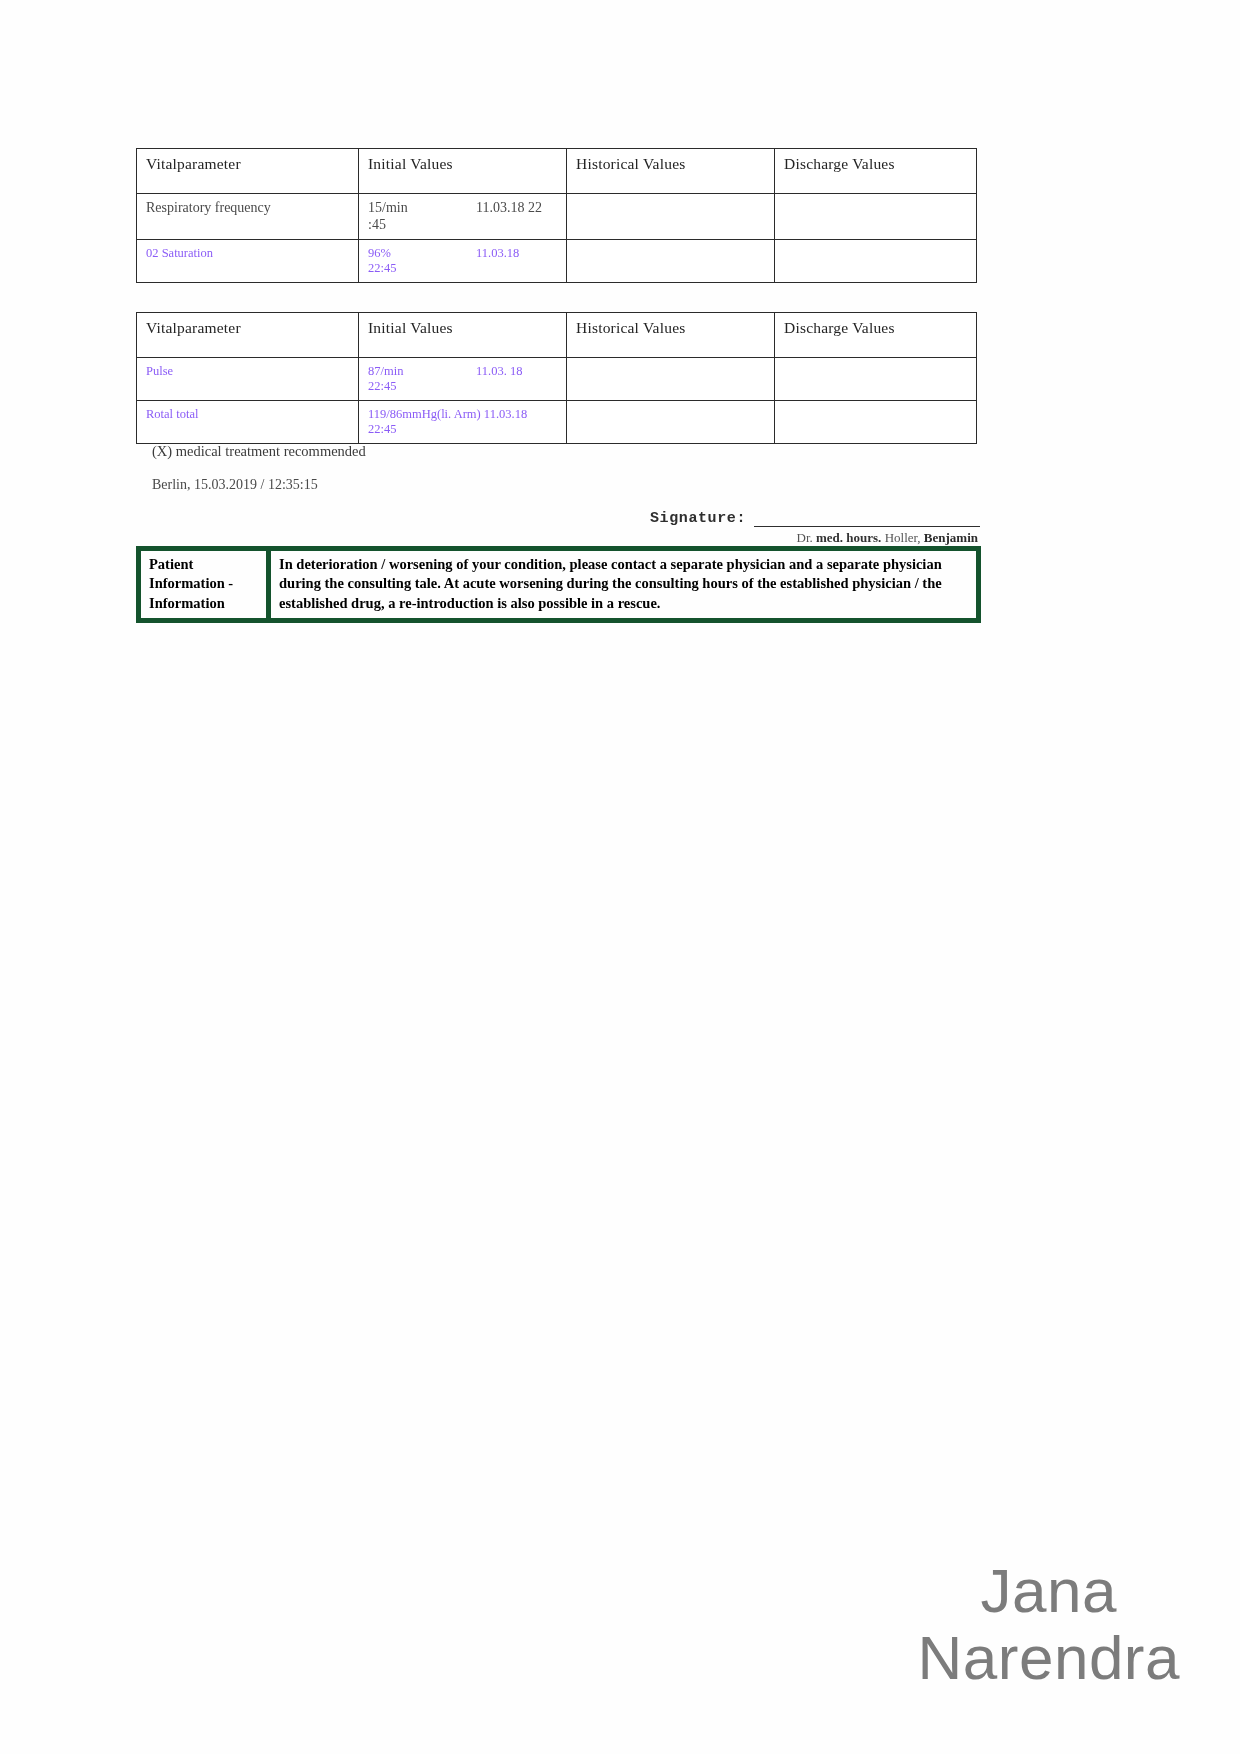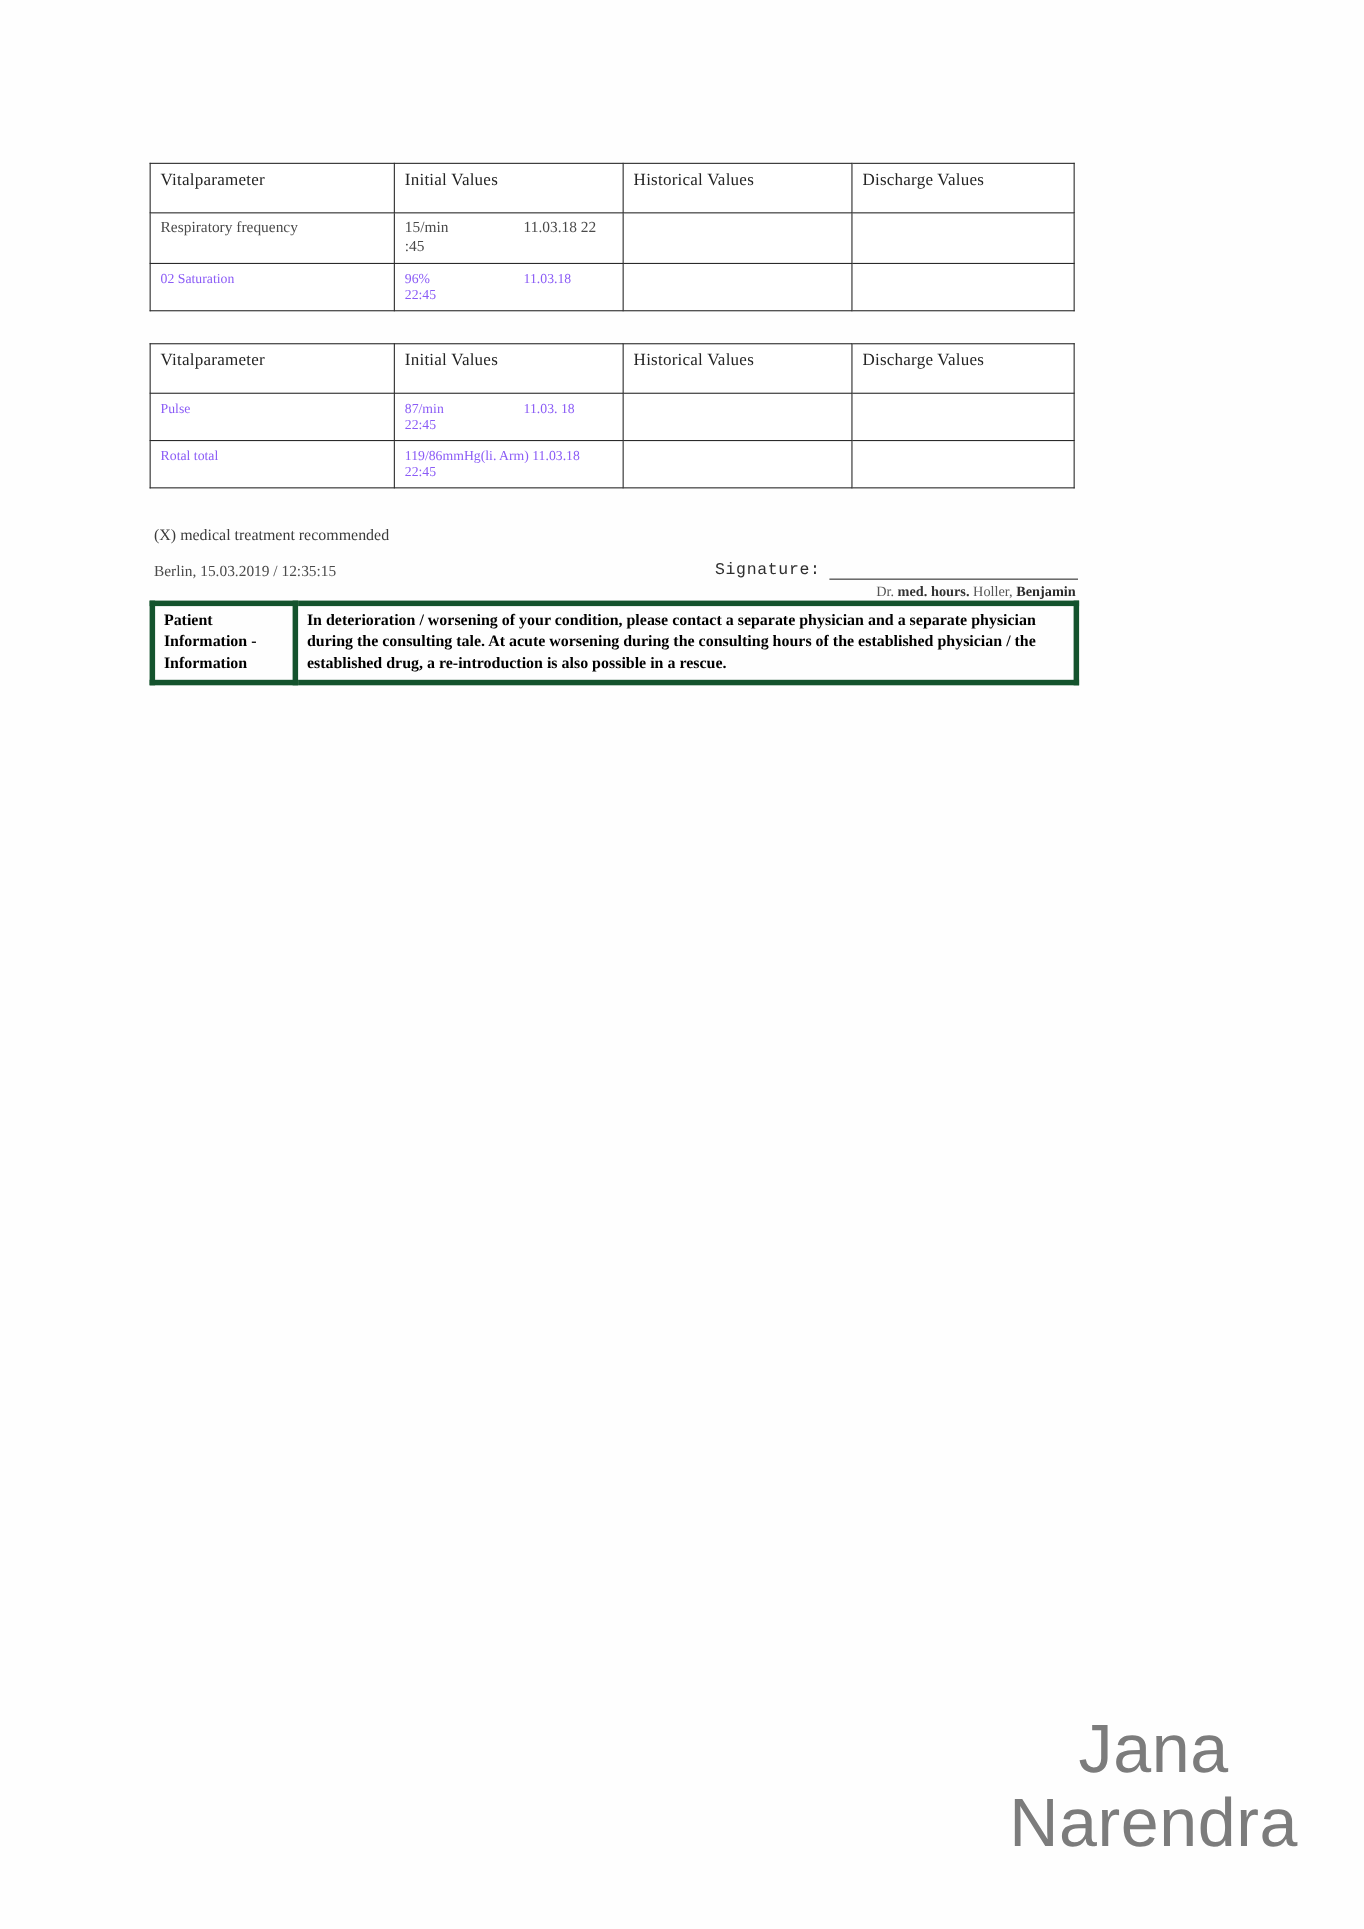--- a/index.html
+++ b/index.html
@@ -81,40 +81,40 @@
     display: block;
   }
   .valcell.inline .measure { white-space: nowrap; }
 
   #table-1 { top: 148px; }
   #table-2 { top: 312px; }
 
   
   .statement {
     position: absolute;
-    left: 140px;
+    left: 152px;
     font-size: 14.5px;
     color: #3b3b3b;
     white-space: nowrap;
-    margin-top: 36px;
   }
   #treatment-line { top: 443px; }
   #place-date-line { top: 477px; font-size: 14px; color: #4a4a4a; }
 
   
   #signature-block {
     position: absolute;
     left: 650px;
     top: 510px;
     width: 330px;
   }
   .sig-row {
     display: flex;
     align-items: flex-end;
     gap: 8px;
+    font-weight: bold;
   }
   .sig-label {
     font-family: "Liberation Mono", "DejaVu Sans Mono", monospace;
     font-size: 15px;
     color: #2e2e2e;
     letter-spacing: 0.6px;
     white-space: nowrap;
   }
   .sig-line {
     flex: 1;

